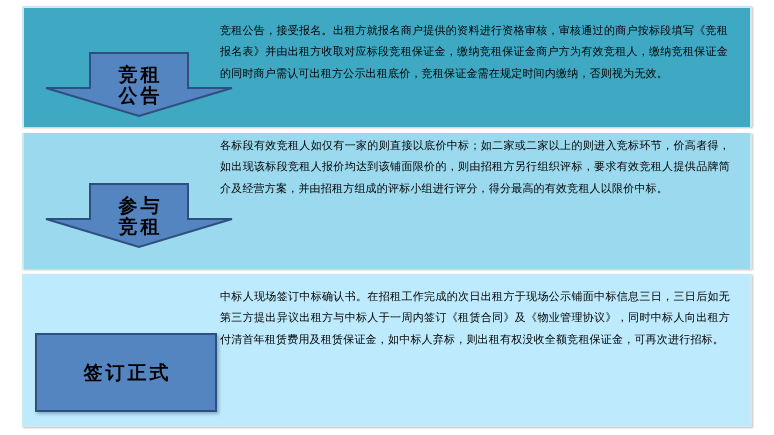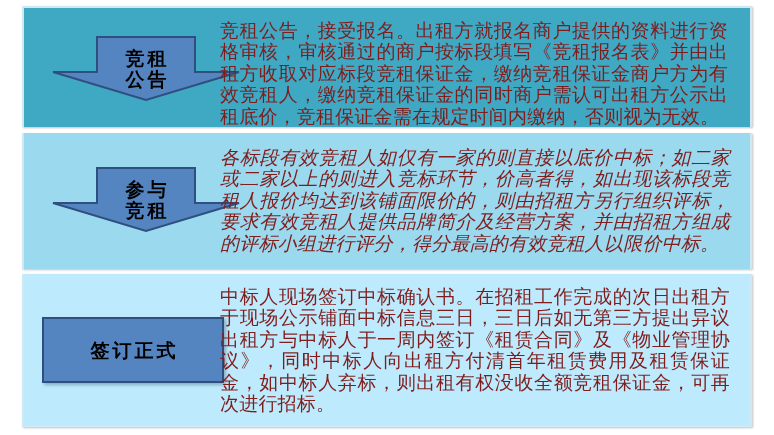--- a/index.html
+++ b/index.html
@@ -46,24 +46,23 @@
     top: 274px;
     height: 153px;
     background: #bdeafc;
     border-bottom: 2px solid #cfe8f2;
   }
 
   
   .label-cell {
     position: absolute;
     left: 0;
-    top: 0;
+    top: 16px;
     width: 196px;
     height: 100%;
-    margin-left: 7px;
   }
 
   
   .arrow-shape {
     position: absolute;
     width: 190px;
     height: 66px;
   }
   .arrow-shape svg {
     display: block;
@@ -92,21 +91,21 @@
 
   #arrow-1 { left: 20px; top: 28px; }
   #arrow-2 { left: 20px; top: 34px; }
 
   
   #rect-box {
     position: absolute;
     left: 11px;
     top: 43px;
     width: 182px;
-    height: 66px;
+    height: 79px;
     background: #5585c0;
     border: 2px solid #2f4f7f;
     box-sizing: border-box;
     display: flex;
     flex-direction: column;
     align-items: center;
     justify-content: center;
     color: #000000;
     font-size: 19px;
     font-weight: bold;
@@ -115,29 +114,29 @@
     text-indent: 3px;
     box-shadow: 2px 2px 3px rgba(40,60,90,0.35);
   }
 
   
   .text-cell {
     position: absolute;
     left: 196px;
     right: 6px;
     top: 0;
-    color: #7f1d1d;
-    font-size: 19px;
+    color: #000000;
+    font-size: 11px;
     line-height: 21.4px;
     letter-spacing: 0.2px;
     text-align: justify;
     text-justify: inter-ideograph;
   }
   .row-1 .text-cell { top: 12px; padding-right: 16px; }
-  .row-2 .text-cell { top: 14px; padding-right: 14px; font-style: italic; }
+  .row-2 .text-cell { top: 2px; padding-right: 14px; }
   .row-3 .text-cell { top: 12px; padding-right: 14px; }
 </style>
 </head>
 <body>
 
 <div id="flow-diagram">
 
   <div class="flow-row row-1">
 
     <div class="label-cell">

